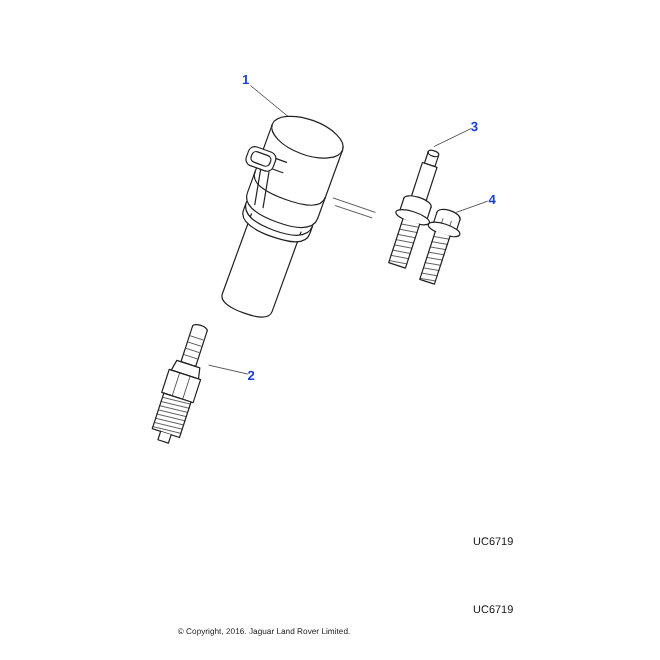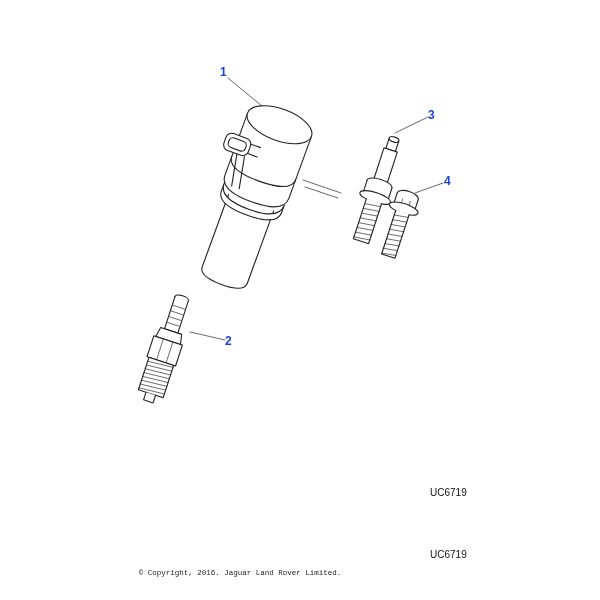--- a/index.html
+++ b/index.html
@@ -1,20 +1,20 @@
 <!DOCTYPE html>
 <html><head>
 <meta charset="utf-8">
 <style>
   html, body { margin:0; padding:0; background:#ffffff; }
   body { width:600px; height:600px; position:relative; overflow:hidden; font-family:"Liberation Sans", sans-serif; }
   #diagram { position:absolute; left:0; top:0; width:600px; height:600px; }
   .callout { position:absolute; color:#1a3fd6; font-weight:bold; font-size:12px; font-family:"Liberation Sans", sans-serif; }
   .code { position:absolute; font-size:10px; color:#111; font-family:"Liberation Sans", sans-serif; }
-  .copyright { position:absolute; left:0; width:480px; top:569px; text-align:center; font-size:7.5px; color:#222; font-family:Liberation Mono, monospace; }
+  .copyright { position:absolute; left:0; width:480px; top:569px; text-align:center; font-size:7.5px; color:#222; font-family:Liberation Sans, sans-serif; }
 </style>
 </head>
 <body>
 
 <svg id="diagram" viewBox="0 0 600 600" xmlns="http://www.w3.org/2000/svg" fill="none" stroke="#222" stroke-width="1.1" stroke-linejoin="round" stroke-linecap="round">
 
   <g stroke="#444" stroke-width="0.8">
     <line x1="228" y1="78" x2="262" y2="106"></line>
     <line x1="190" y1="332" x2="225" y2="340"></line>
     <line x1="428" y1="117" x2="395" y2="133"></line>

